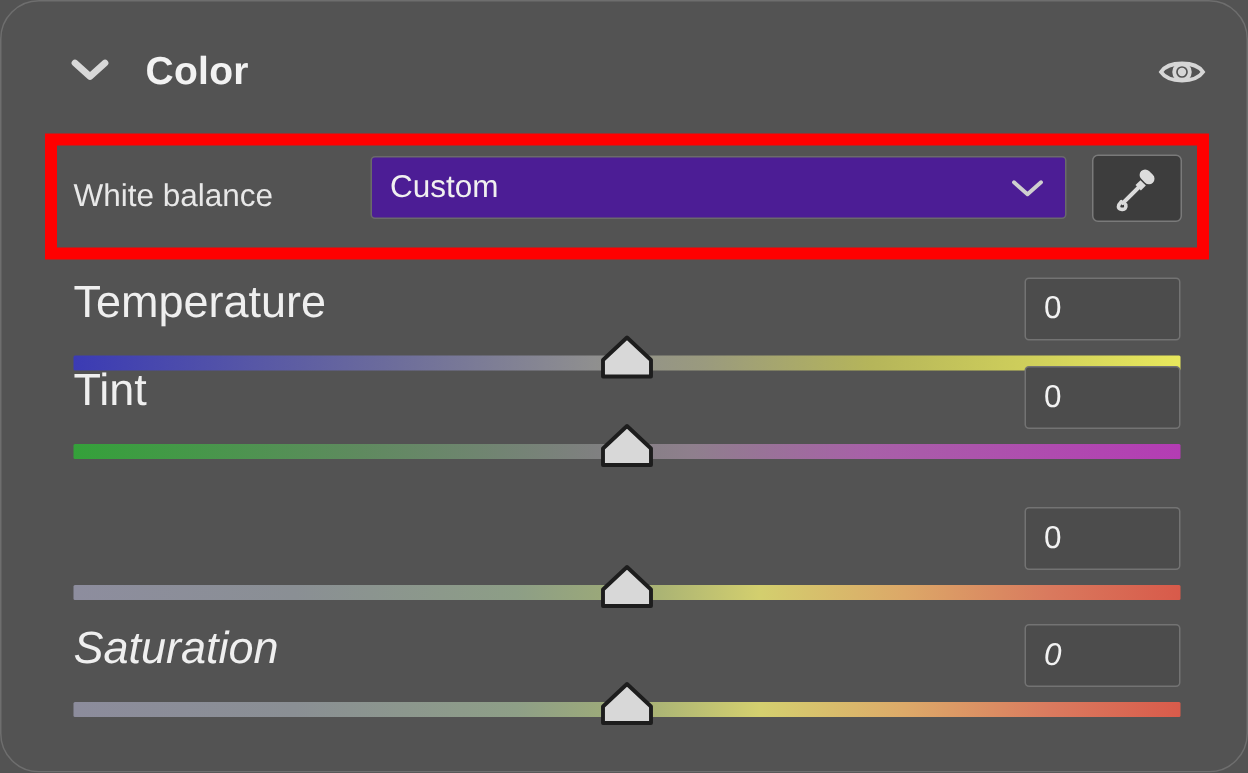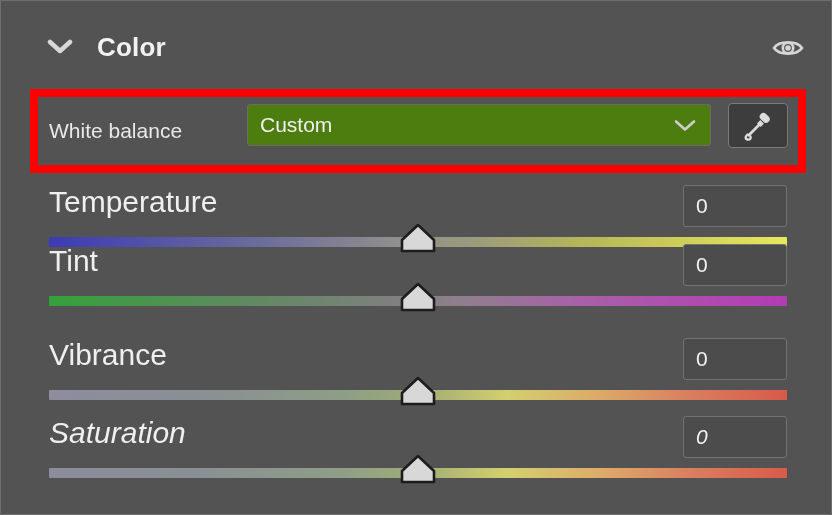--- a/index.html
+++ b/index.html
@@ -92,21 +92,21 @@
     font-size: 21px;
     color: #e8e8e8;
     white-space: nowrap;
   }
   .wb-select {
     position: absolute;
     left: 246px;
     top: 3px;
     width: 464px;
     height: 42px;
-    background: #4d7c0f;
+    background: #4c1d95;
     border: 1px solid #6a6a6a;
     border-radius: 3px;
     box-sizing: border-box;
     display: flex;
     align-items: center;
     cursor: pointer;
   }
   .wb-select-value {
     margin-left: 12px;
     font-size: 21px;
@@ -192,21 +192,21 @@
     margin-left: -19px;
     cursor: pointer;
   }
   .handle svg { display: block; }
 
   
 </style>
 </head>
 <body style="background: rgb(83, 83, 83);">
 
-<div id="panel" style="background: rgb(83, 83, 83);">
+<div id="panel" style="background: rgb(83, 83, 83); border-radius: 26px;">
 
   <div class="panel-header">
     <div class="chevron-collapse">
       <svg width="26" height="16" viewBox="0 0 26 16" aria-hidden="true">
         <path d="M3 3 L13 12 L23 3" fill="none" stroke="#d8d8d8" stroke-width="4.5" stroke-linecap="round" stroke-linejoin="round"></path>
       </svg>
     </div>
     <div class="panel-title">Color</div>
     <div class="eye-toggle">
       <svg width="32" height="22" viewBox="0 0 32 22" aria-hidden="true">
@@ -268,21 +268,20 @@
       <div class="track" style="background: linear-gradient(to right, rgb(52, 161, 58) 0%, rgb(95, 138, 95) 26%, rgb(127, 128, 128) 47%, rgb(143, 127, 141) 56%, rgb(168, 96, 168) 72%, rgb(180, 60, 180) 100%);"></div>
       <div class="handle" style="left: 50%;">
         <svg width="38" height="30" viewBox="0 0 38 30" aria-hidden="true">
           <path d="M19 2 L35 17 L35 28 L3 28 L3 17 Z" fill="#d8d8d8" stroke="#1d1d1d" stroke-width="2.6" stroke-linejoin="round"></path>
         </svg>
       </div>
     </div>
   </div>
 
   <div class="slider-row" style="top:339px;">
-    <div class="slider-label">Vibrance</div>
     <div class="value-box">
       <span class="value-text">0</span>
     </div>
     <div class="track-wrap">
       <div class="track" style="background: linear-gradient(to right, rgb(141, 141, 158) 0%, rgb(138, 143, 148) 20%, rgb(141, 158, 134) 40%, rgb(158, 171, 118) 50%, rgb(211, 207, 110) 62%, rgb(220, 168, 104) 75%, rgb(217, 122, 94) 88%, rgb(216, 90, 74) 100%);"></div>
       <div class="handle" style="left: 50%;">
         <svg width="38" height="30" viewBox="0 0 38 30" aria-hidden="true">
           <path d="M19 2 L35 17 L35 28 L3 28 L3 17 Z" fill="#d8d8d8" stroke="#1d1d1d" stroke-width="2.6" stroke-linejoin="round"></path>
         </svg>
       </div>

